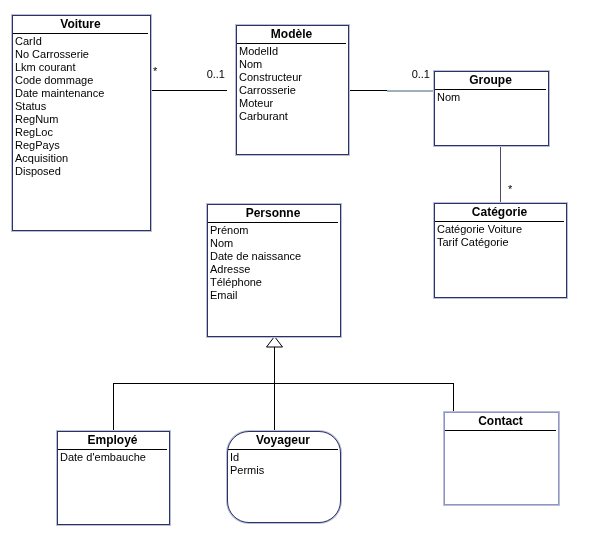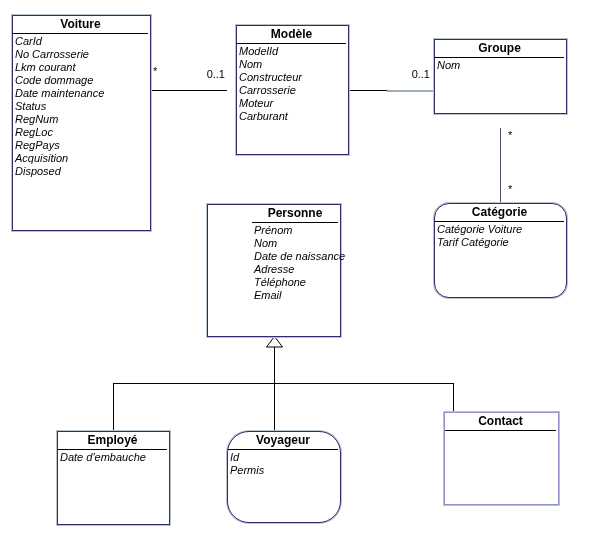--- a/index.html
+++ b/index.html
@@ -10,21 +10,21 @@
   .uml-class{
     position:absolute;background:#fff;box-sizing:border-box;
     border:1px solid var(--class-border,#2e2e70);
     box-shadow:0 0 0 1px var(--class-border-light,#b6c2cc);
   }
   .uml-class.light{border-color:var(--contact-border,#9094ca);}
   .uml-title{
     height:17px;line-height:17px;text-align:center;font-weight:bold;font-size:12px;
     border-bottom:1px solid #000;margin-right:2px;white-space:nowrap;overflow:hidden;
   }
-  .uml-attrs{padding:1px 0 0 2px;font-style:italic;}
+  .uml-attrs{padding:1px 0 0 2px;}
   .attr{font-size:11px;line-height:13px;white-space:nowrap;}
   .line{position:absolute;background:var(--line,#000);}
   .line.gray{background:#9fb0bd;}
   .line.bluegray{background:#4a4a68;}
   .mult{position:absolute;font-size:11px;line-height:11px;white-space:nowrap;}
   .tri{position:absolute;}
 </style>
 </head>
 <body>
 
@@ -72,36 +72,36 @@
     <div class="uml-attrs">
       <div class="attr">ModelId</div>
       <div class="attr">Nom</div>
       <div class="attr">Constructeur</div>
       <div class="attr">Carrosserie</div>
       <div class="attr">Moteur</div>
       <div class="attr">Carburant</div>
     </div>
   </div>
 
-  <div class="uml-class" style="left:434px;top:39px;width:133px;height:75px;">
+  <div class="uml-class" style="left:434px;top:71px;width:115px;height:75px;">
     <div class="uml-title">Groupe</div>
     <div class="uml-attrs">
       <div class="attr">Nom</div>
     </div>
   </div>
 
-  <div class="uml-class" style="left:434px;top:203px;width:133px;height:95px;border-radius:15px;">
+  <div class="uml-class" style="left:434px;top:203px;width:133px;height:95px;">
     <div class="uml-title">Catégorie</div>
     <div class="uml-attrs">
       <div class="attr">Catégorie Voiture</div>
       <div class="attr">Tarif Catégorie</div>
     </div>
   </div>
 
-  <div class="uml-class" style="left:207px;top:204px;width:134px;height:133px;padding-left:44px;">
+  <div class="uml-class" style="left:207px;top:204px;width:134px;height:133px;">
     <div class="uml-title">Personne</div>
     <div class="uml-attrs">
       <div class="attr">Prénom</div>
       <div class="attr">Nom</div>
       <div class="attr">Date de naissance</div>
       <div class="attr">Adresse</div>
       <div class="attr">Téléphone</div>
       <div class="attr">Email</div>
     </div>
   </div>

